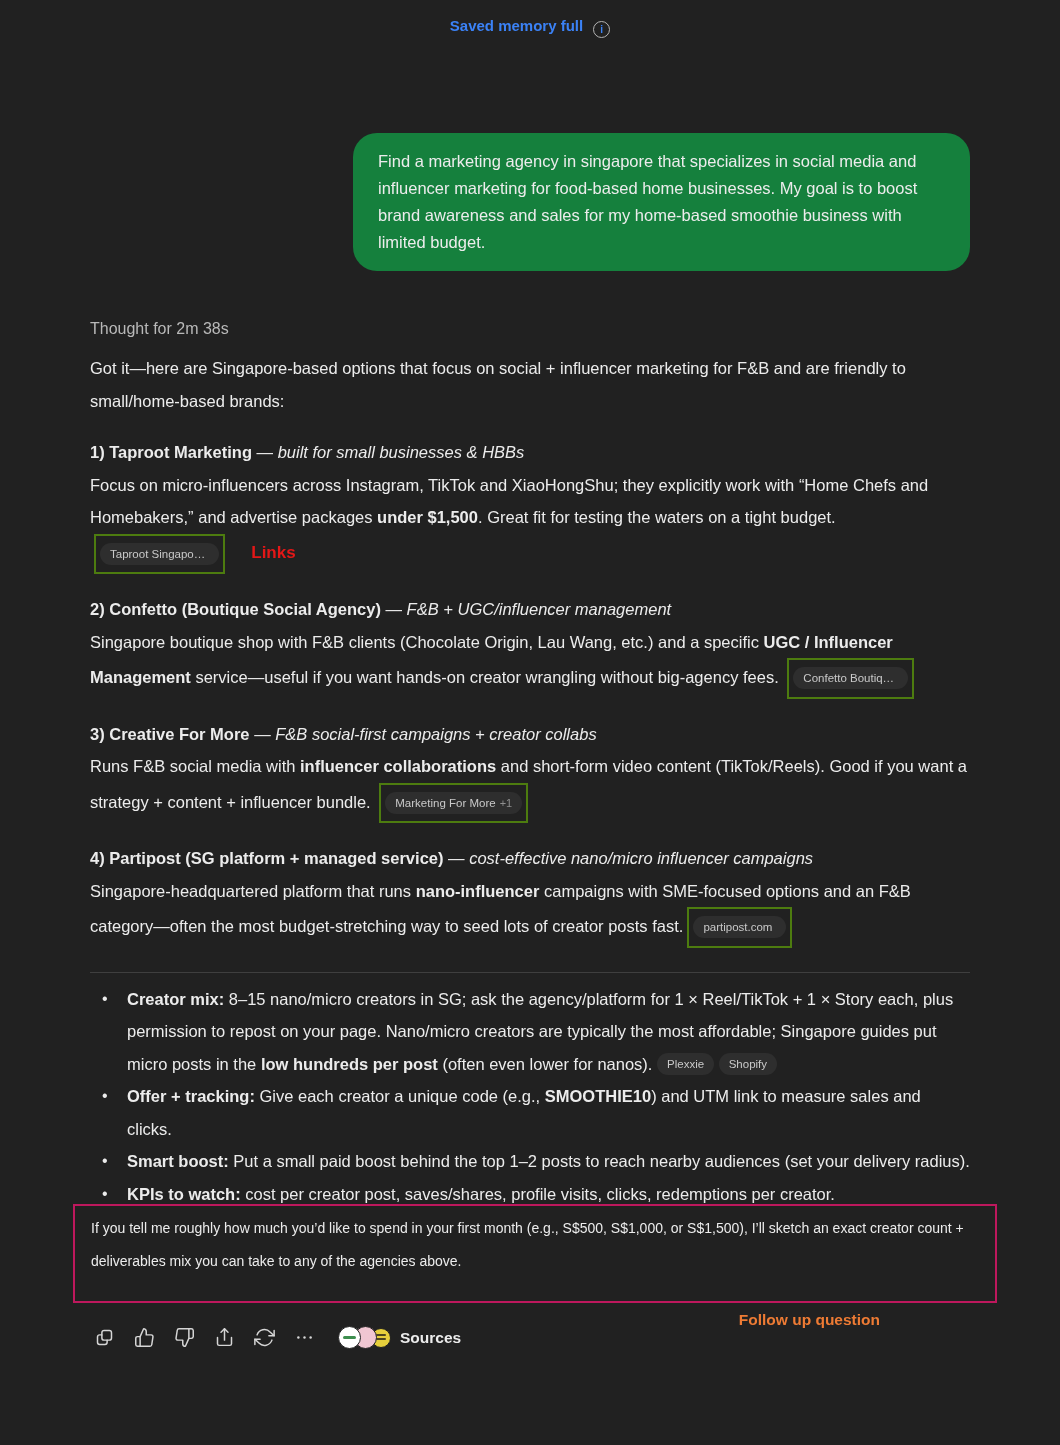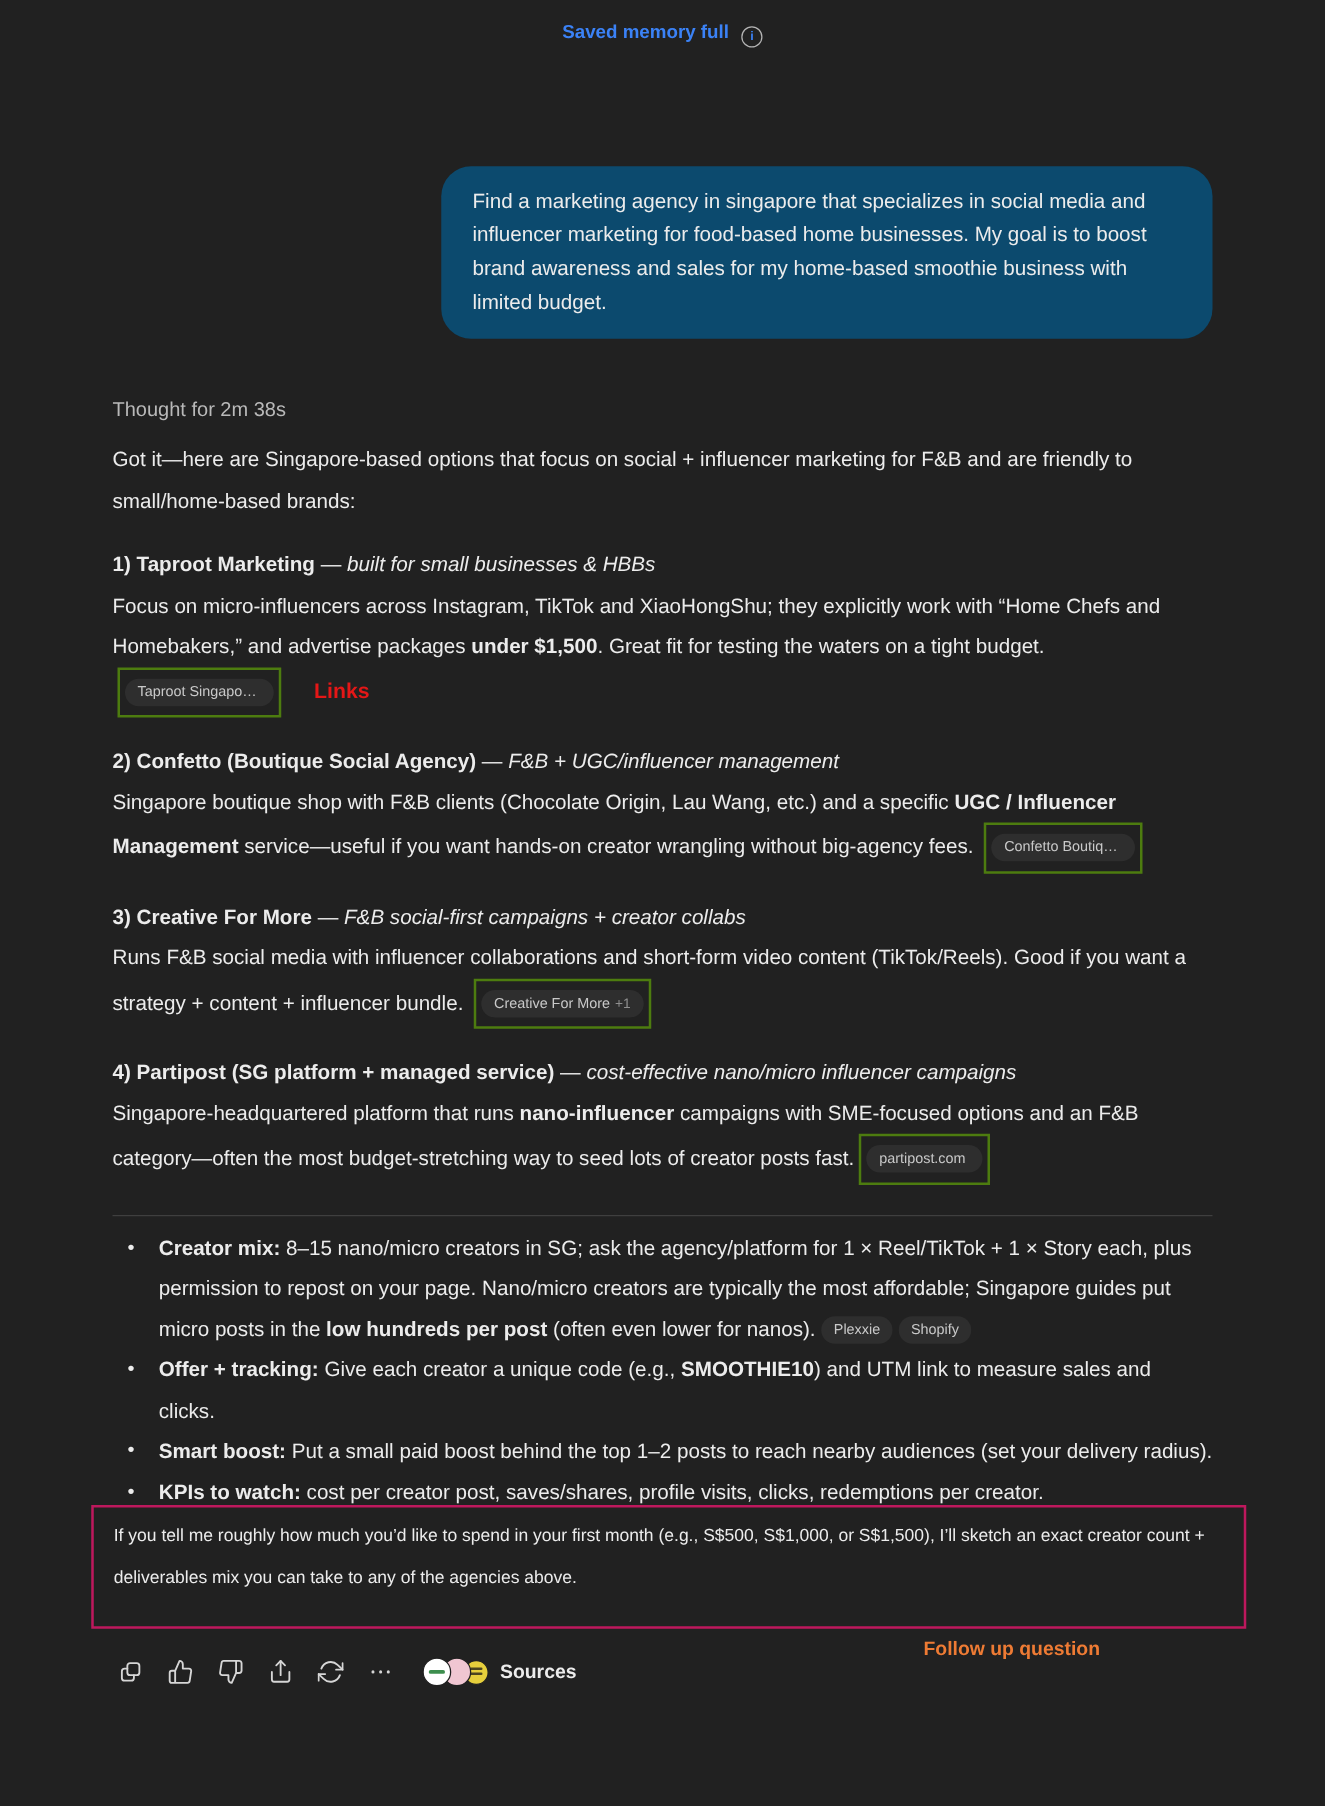--- a/index.html
+++ b/index.html
@@ -28,21 +28,21 @@
     font-size:10px;line-height:15px;
     font-weight:700;font-style:normal;
     text-align:center;
     margin-left:10px;
     vertical-align:-2px;
   }
   .column{margin:0 90px;width:880px;}
   
   .bubble-row{display:flex;justify-content:flex-end;margin-top:94px;}
   .user-bubble{
-    background:#0c4a6e;
+    background:#15803d;
     border-radius:24px;
     padding:15px 25px;
     max-width:567px;
     font-size:16.5px;
     line-height:27px;
     color:#ececec;
   }
   
   .thought{margin-top:49px;color:#b9b9b9;font-size:16px;cursor:pointer;width:fit-content;}
   .para{font-size:16.5px;line-height:32.5px;margin-top:14px;}
@@ -158,21 +158,21 @@
   <div class="section">
     <div class="sec-heading"><span style="font-weight: 700;">2) Confetto (Boutique Social Agency)</span><span> — </span><span style="font-style: italic;">F&amp;B + UGC/influencer management</span></div>
     <div class="sec-body">
       <span><span>Singapore boutique shop with F&amp;B clients (Chocolate Origin, Lau Wang, etc.) and a specific </span><span style="font-weight: 700;">UGC / Influencer Management</span><span> service—useful if you want hands-on creator wrangling without big-agency fees. </span></span><span class="redbox"><button class="pill"><span>Confetto Boutiq…</span><span class="pill-extra"></span></button></span>
     </div>
   </div>
 
   <div class="section">
     <div class="sec-heading"><span style="font-weight: 700;">3) Creative For More</span><span> — </span><span style="font-style: italic;">F&amp;B social-first campaigns + creator collabs</span></div>
     <div class="sec-body">
-      <span><span>Runs F&amp;B social media with </span><span style="font-weight: 400;">influencer collaborations</span><span> and short-form video content (TikTok/Reels). Good if you want a strategy + content + influencer bundle. </span></span><span class="redbox"><button class="pill"><span>Creative For More</span><span class="pill-extra">+1</span></button></span>
+      <span><span>Runs F&amp;B social media with </span><span style="font-weight: 700;">influencer collaborations</span><span> and short-form video content (TikTok/Reels). Good if you want a strategy + content + influencer bundle. </span></span><span class="redbox"><button class="pill"><span>Marketing For More</span><span class="pill-extra">+1</span></button></span>
     </div>
   </div>
 
   <div class="section">
     <div class="sec-heading"><span style="font-weight: 700;">4) Partipost (SG platform + managed service)</span><span> — </span><span style="font-style: italic;">cost-effective nano/micro influencer campaigns</span></div>
     <div class="sec-body">
       <span><span>Singapore-headquartered platform that runs </span><span style="font-weight: 700;">nano-influencer</span><span> campaigns with SME-focused options and an F&amp;B category—often the most budget-stretching way to seed lots of creator posts fast.</span></span><span class="redbox"><button class="pill"><span>partipost.com</span><span class="pill-extra"></span></button></span>
     </div>
   </div>
 

